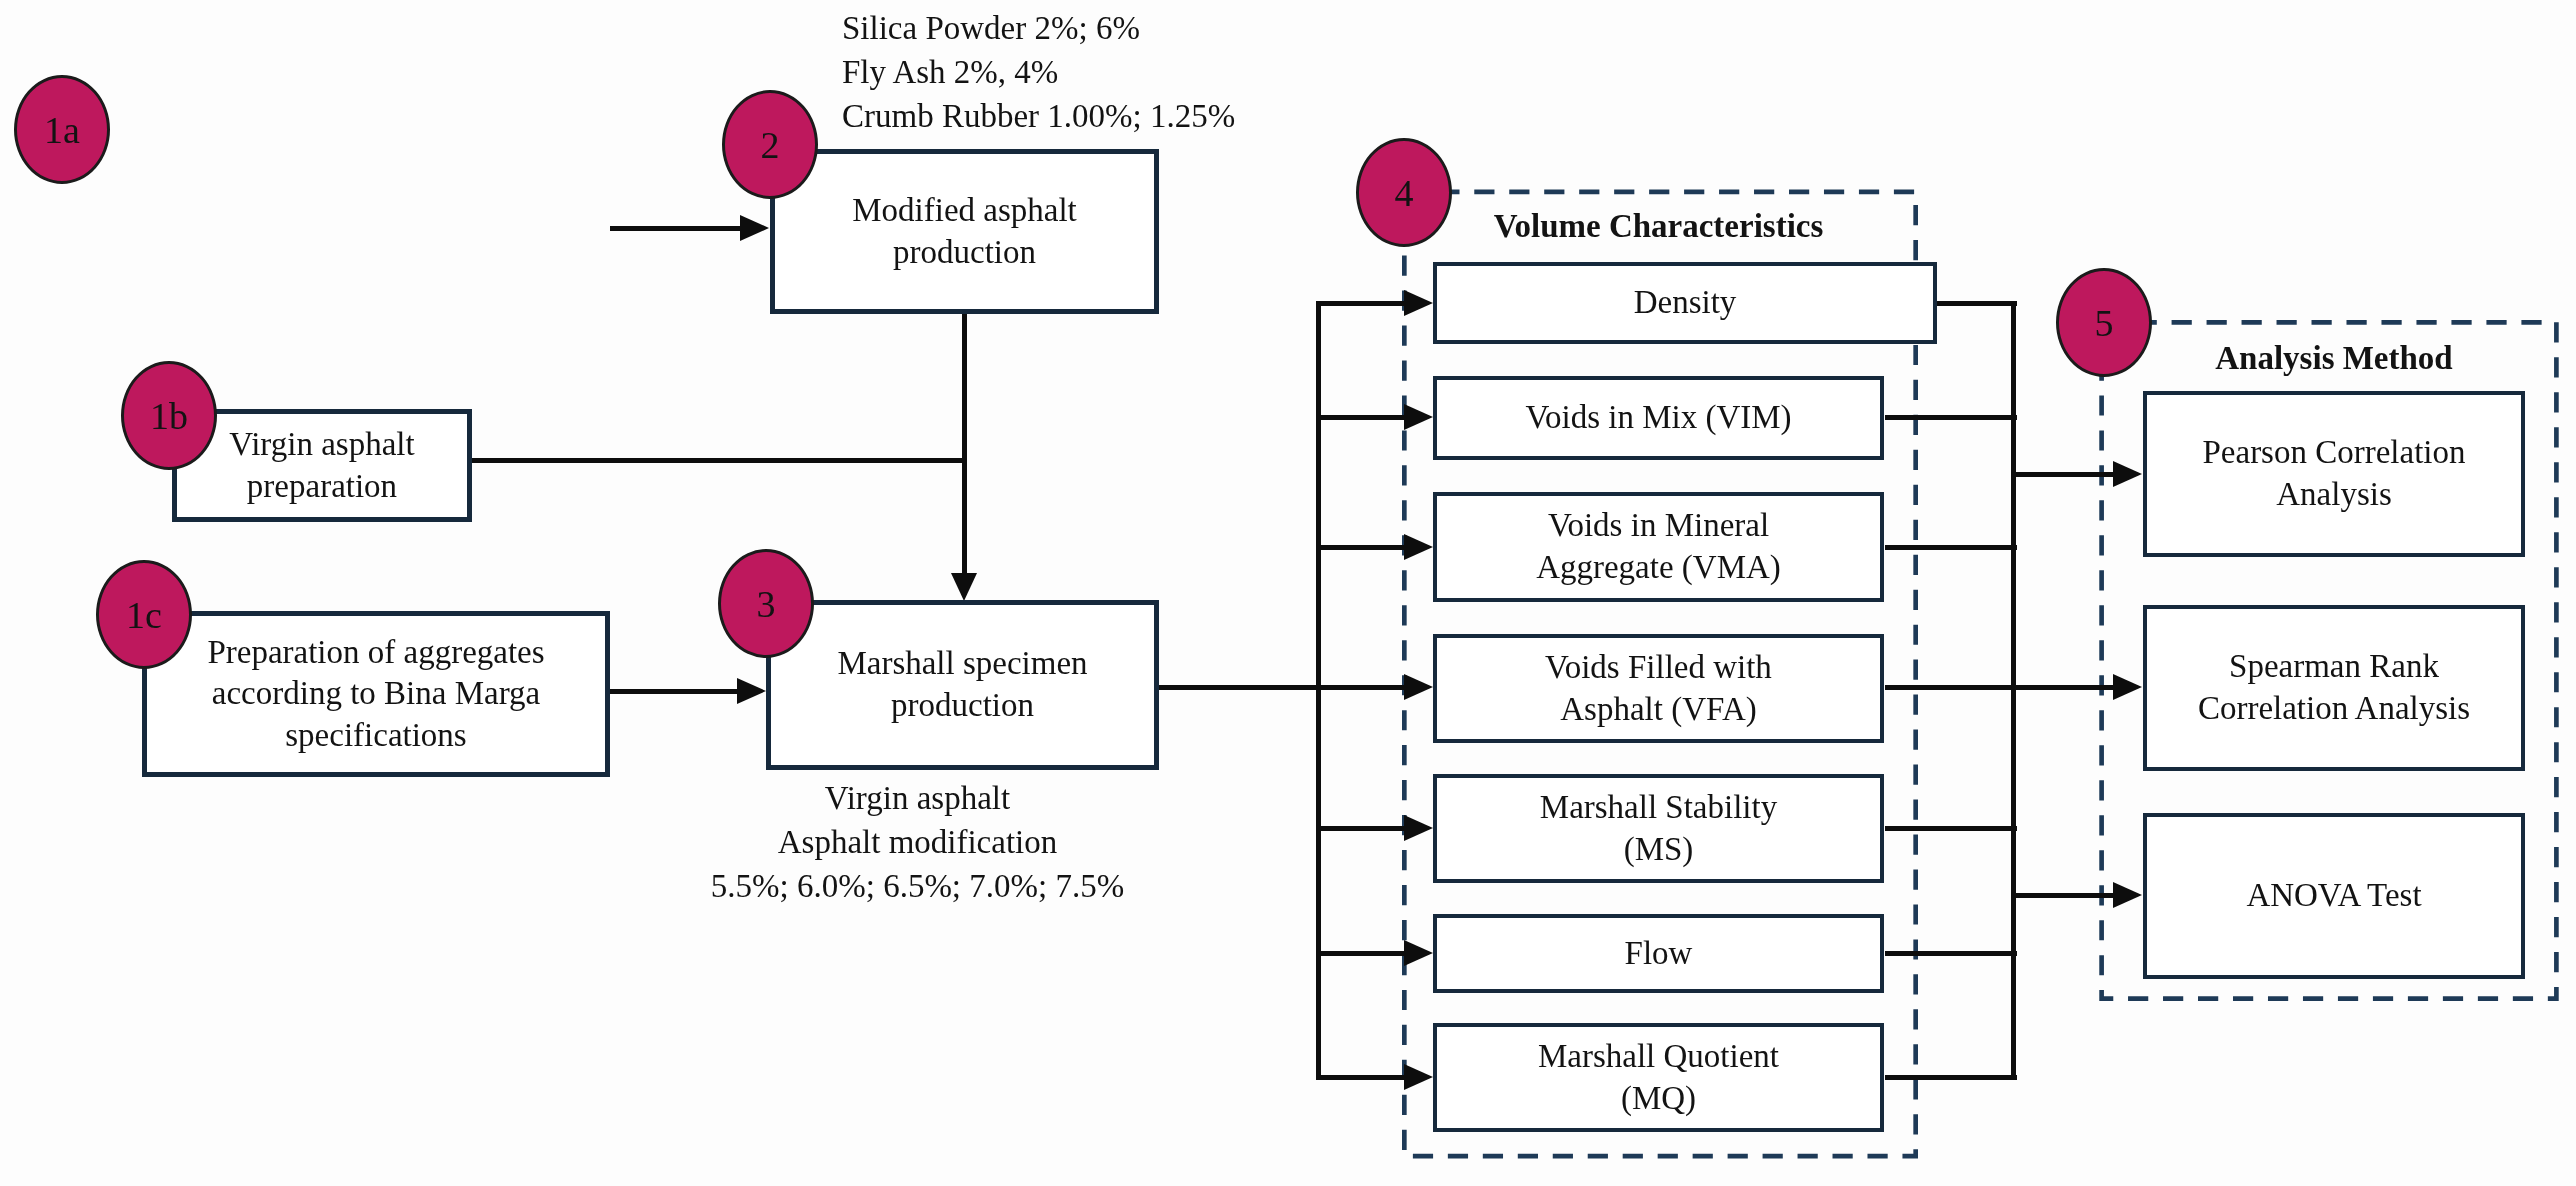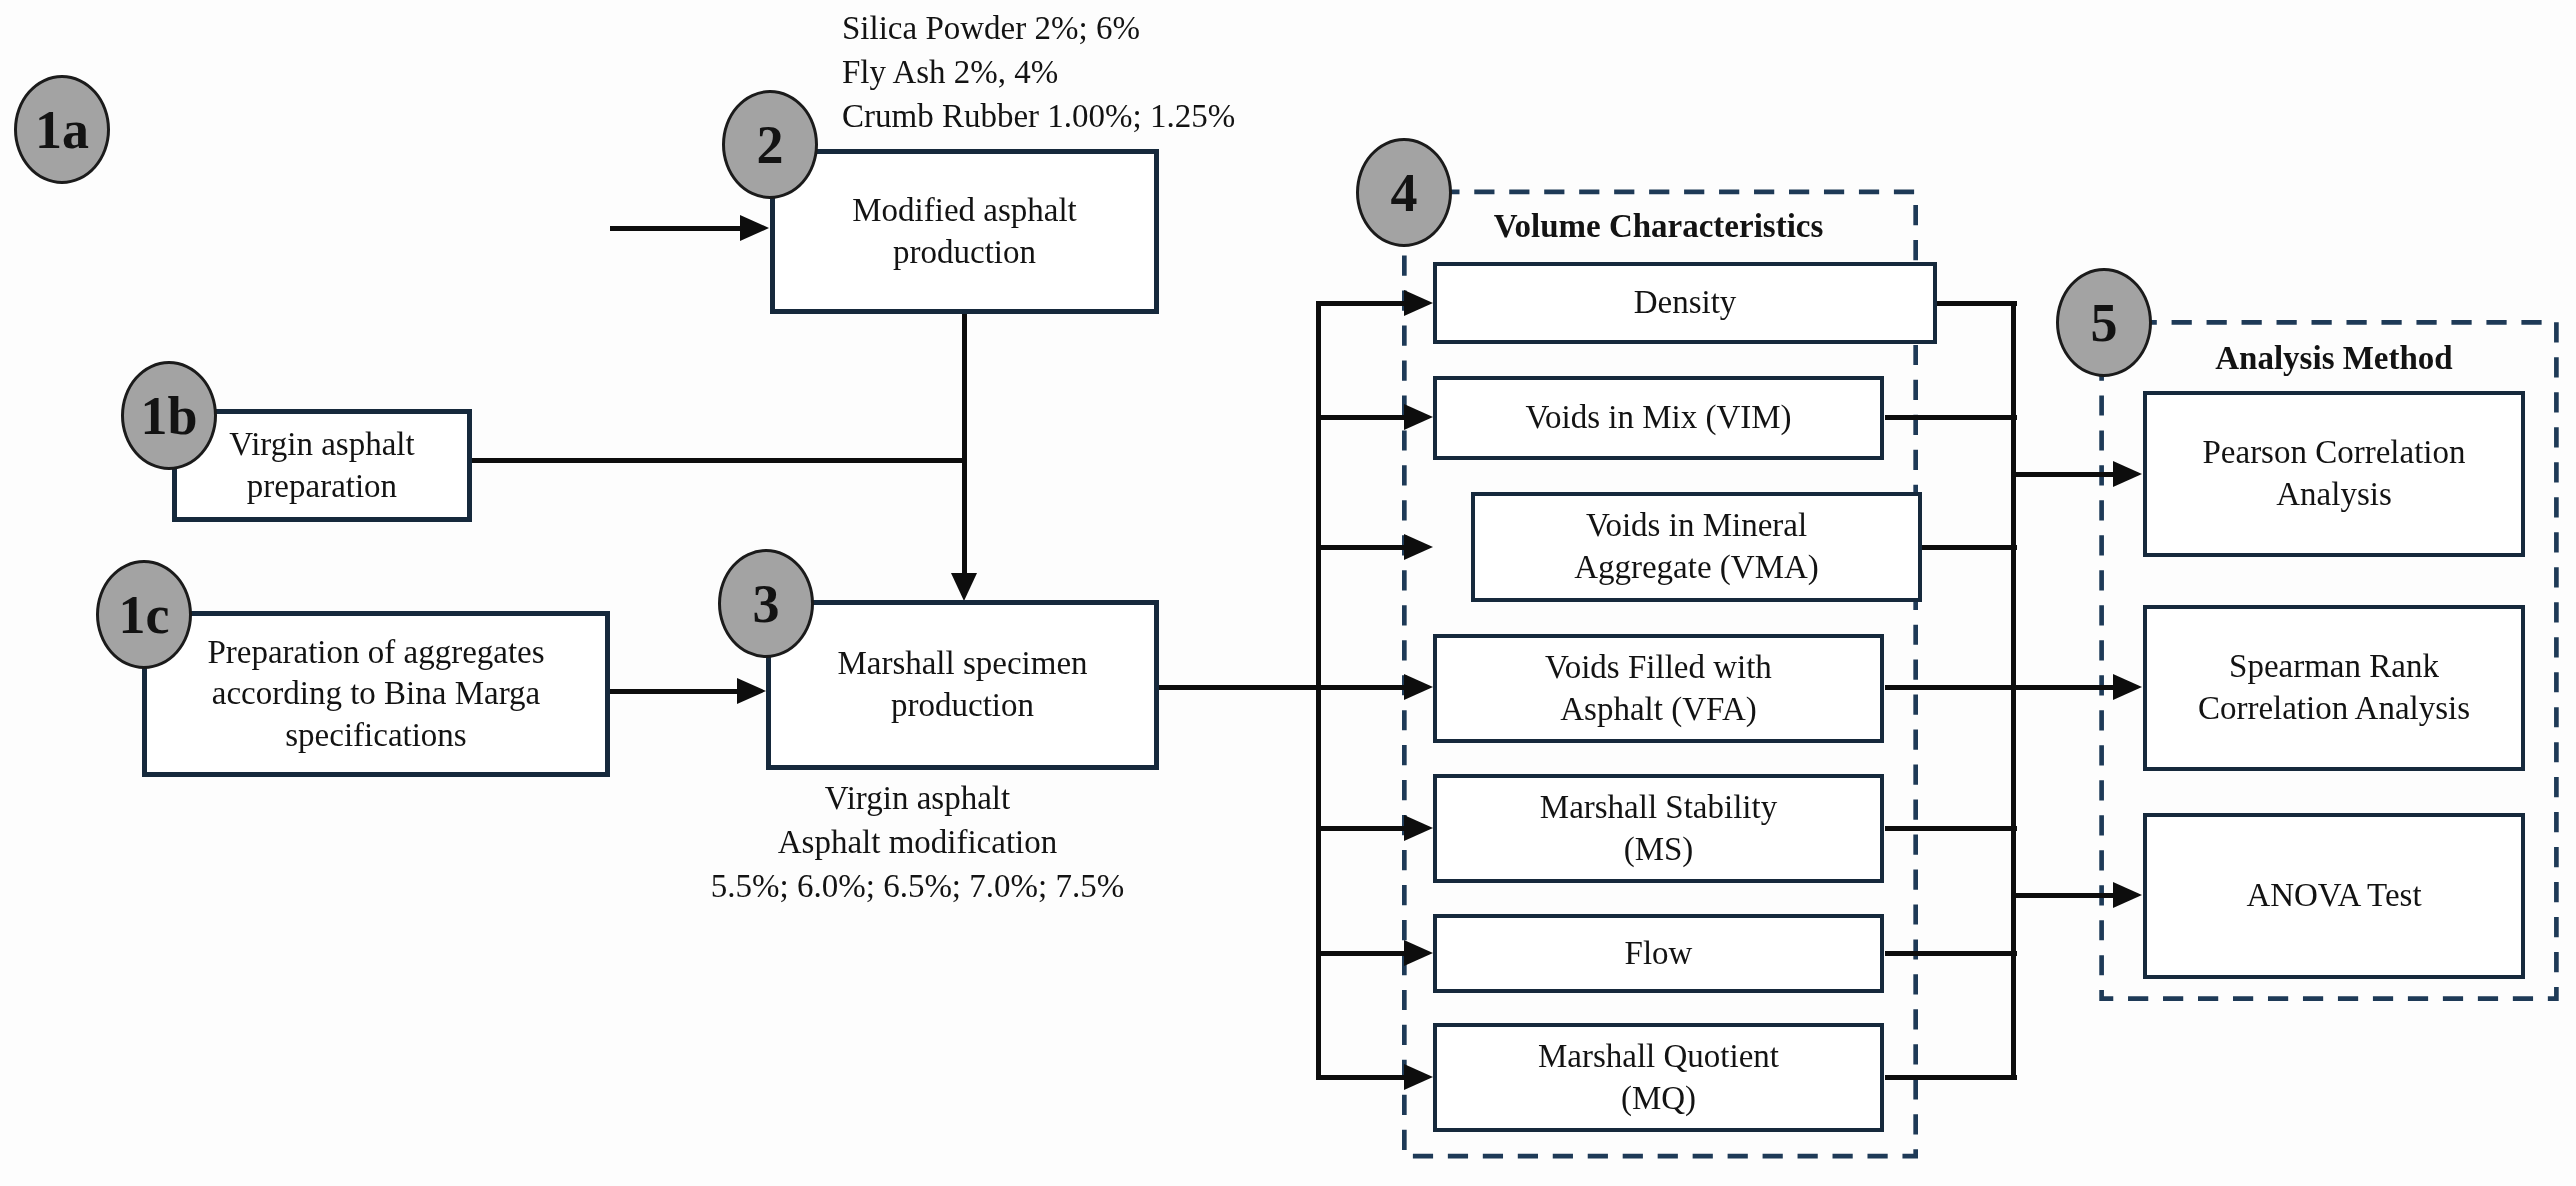--- a/index.html
+++ b/index.html
@@ -11,22 +11,22 @@
     position:absolute;background:#ffffff;border:5.4px solid #16293c;box-sizing:border-box;
     display:flex;align-items:center;justify-content:center;text-align:center;
   }
   .ibox{
     position:absolute;background:#ffffff;border:4.7px solid #16293c;box-sizing:border-box;
     display:flex;align-items:center;justify-content:center;text-align:center;
   }
   .lbl{white-space:pre-line;font-size:33px;line-height:1.26;}
   .circle{
     position:absolute;width:96px;height:109px;border:3.1px solid #1b1b1b;border-radius:50%;
-    background:#a3a3a3;box-sizing:border-box;display:flex;align-items:center;justify-content:center;
-    font-weight:bold;font-size:54px;z-index:6;
+    background:#be185d;box-sizing:border-box;display:flex;align-items:center;justify-content:center;
+    font-weight:normal;font-size:38px;z-index:6;
   }
   .hl{position:absolute;height:5.4px;background:#0d0d0d;z-index:2;}
   .vl{position:absolute;width:5.4px;background:#0d0d0d;z-index:2;}
   .arr-r{position:absolute;width:0;height:0;border-left:29.6px solid #0d0d0d;
          border-top:13.2px solid transparent;border-bottom:13.2px solid transparent;z-index:3;}
   .arr-d{position:absolute;width:0;height:0;border-top:28px solid #0d0d0d;
          border-left:13.2px solid transparent;border-right:13.2px solid transparent;z-index:3;}
   .dash{position:absolute;z-index:1;}
   .gtitle{position:absolute;font-weight:bold;font-size:33px;text-align:center;z-index:4;}
   .ann{position:absolute;font-size:33px;line-height:44px;z-index:4;}
@@ -105,21 +105,21 @@
 production</span>
   </div>
 
   <div class="gtitle" style="left:1433px;top:208px;width:451px;">Volume Characteristics</div>
   <div class="ibox z5" style="left:1433px;top:262px;width:504px;height:82px;">
     <span class="lbl">Density</span>
   </div>
   <div class="ibox z5" style="left:1433px;top:376px;width:451px;height:84px;">
     <span class="lbl">Voids in Mix (VIM)</span>
   </div>
-  <div class="ibox z5" style="left:1433px;top:492px;width:451px;height:110px;margin-left:38px;">
+  <div class="ibox z5" style="left:1433px;top:492px;width:451px;height:110px;">
     <span class="lbl">Voids in Mineral
 Aggregate (VMA)</span>
   </div>
   <div class="ibox z5" style="left:1433px;top:634px;width:451px;height:109px;">
     <span class="lbl">Voids Filled with
 Asphalt (VFA)</span>
   </div>
   <div class="ibox z5" style="left:1433px;top:774px;width:451px;height:109px;">
     <span class="lbl">Marshall Stability
 (MS)</span>

